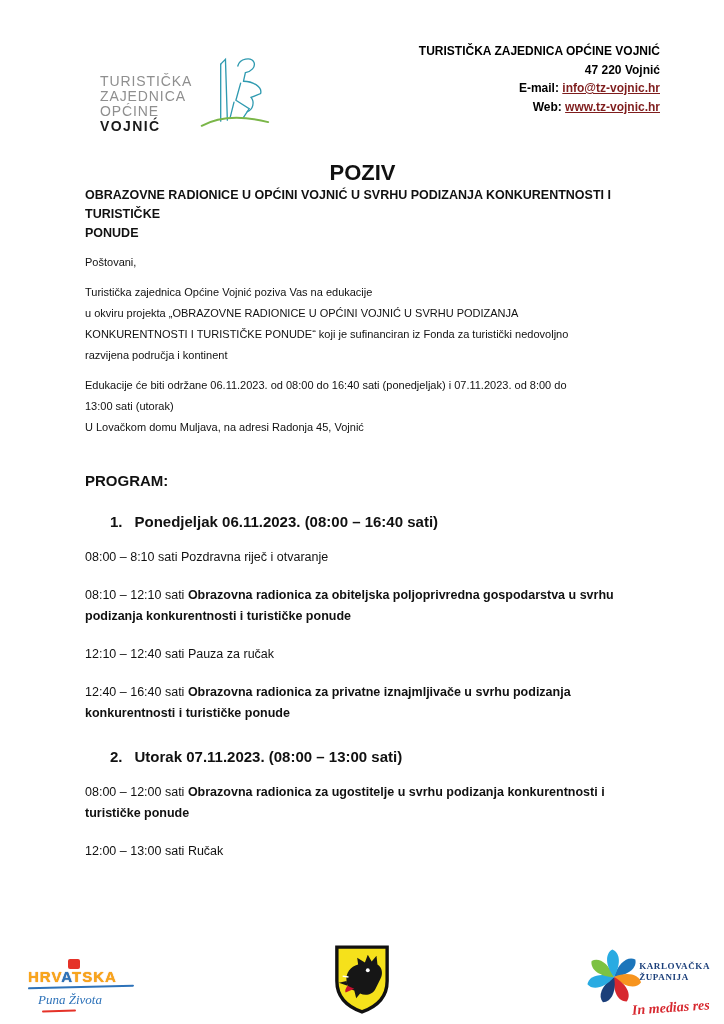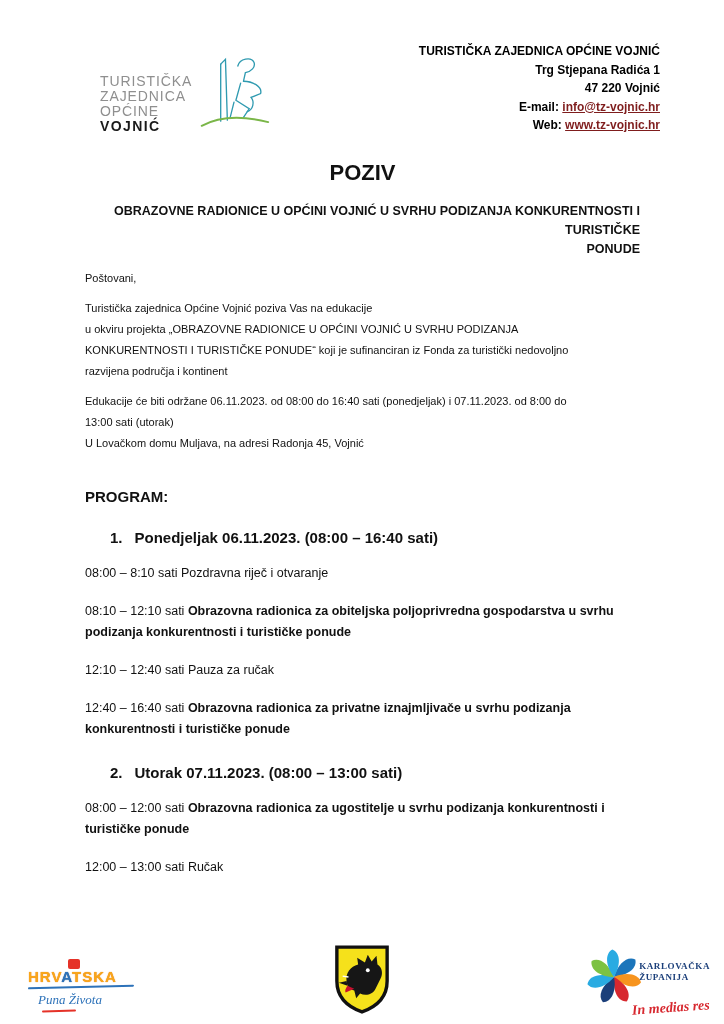--- a/index.html
+++ b/index.html
@@ -8,21 +8,21 @@
   
   .hdr{display:flex;justify-content:space-between;align-items:flex-start;padding:42px 64px 0 100px;}
   .tz-logo{display:flex;align-items:flex-end;gap:4px;margin-top:12px;}
   .tz-text{font-size:14px;letter-spacing:.9px;color:#8f8f8f;line-height:15px;padding-bottom:6px;}
   .tz-text .v{color:#1a1a1a;font-weight:bold;letter-spacing:1.4px;}
   .org{ text-align:right;font-size:12px;font-weight:bold;line-height:18.5px;color:#000;}
   .org a{color:#7f1d1d;text-decoration:underline;cursor:pointer;}
   
   .content{padding:0 84px 0 85px;}
   h1.title{font-size:22px;font-weight:bold;text-align:center;margin:20px 0 0;}
-  .subtitle{font-size:12.5px;font-weight:bold;text-align:right;line-height:19px;margin-top:16px;}
+  .subtitle{font-size:12.5px;font-weight:bold;text-align:left;line-height:19px;margin-top:0;}
   p.center{font-size:11px;line-height:21px;margin:9px 0 0;}
   .prog-head{font-size:15px;font-weight:bold;margin:34px 0 0;}
   .day{display:flex;gap:12px;font-size:15px;font-weight:bold;margin:24px 0 0 25px;}
   .item{font-size:12.5px;line-height:21px;margin:17px 0 0;}
   .item .b{font-weight:bold;}
   
   .footer{position:absolute;left:0;right:0;bottom:6px;height:80px;}
   
   .cro{position:absolute;left:28px;bottom:6px;width:130px;}
   .cro-sq{width:12px;height:10px;background:#e53228;border-radius:2px;margin:0 0 0 40px;}
@@ -68,21 +68,20 @@
             <path d="M58,45 C62,50 60,58 54,60"></path>
             <path d="M40,50 L36,66"></path>
           </g>
           <path d="M6,75 C28,63 56,66 76,71" fill="none" stroke="#7ab648" stroke-width="2" stroke-linecap="round"></path>
         </svg>
       </span>
     </div>
 
     <div class="org">
       <div>TURISTIČKA ZAJEDNICA OPĆINE VOJNIĆ</div>
-      <div>Trg Stjepana Radića 1</div>
       <div>47 220 Vojnić</div>
       <div>
         <span>E-mail:</span>
         <a>info@tz-vojnic.hr</a>
       </div>
       <div>
         <span>Web:</span>
         <a>www.tz-vojnic.hr</a>
       </div>
     </div>

